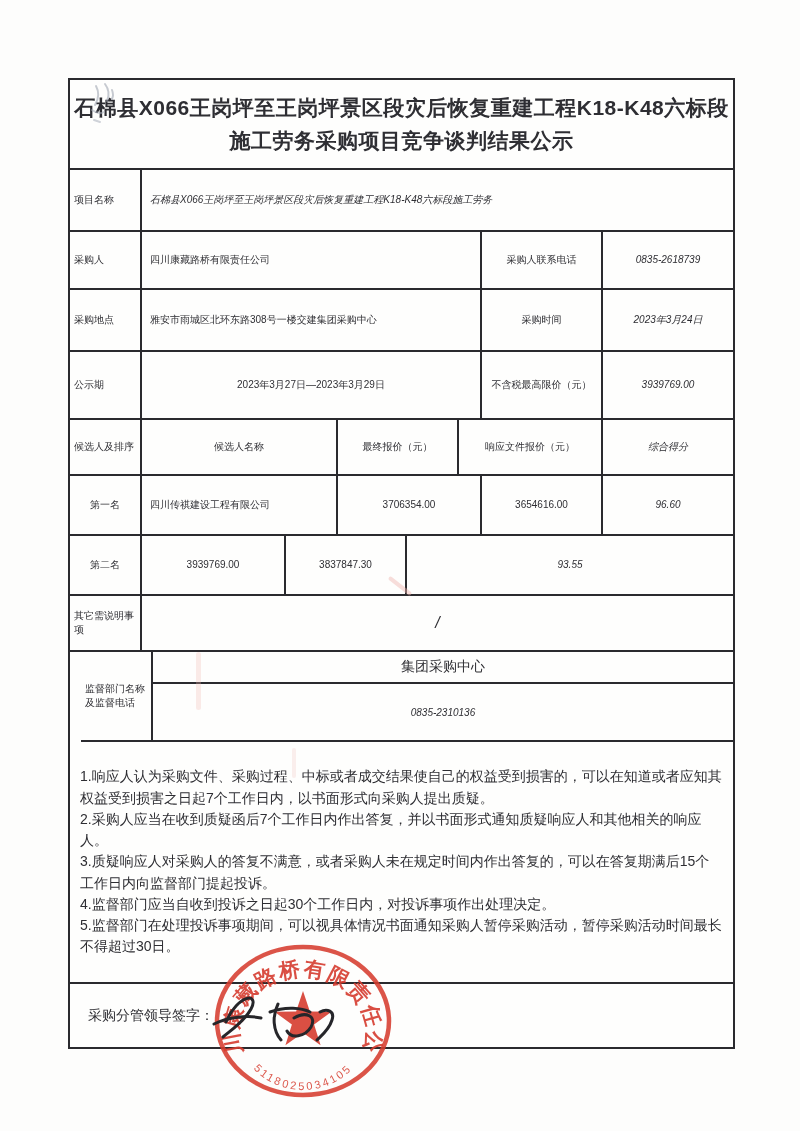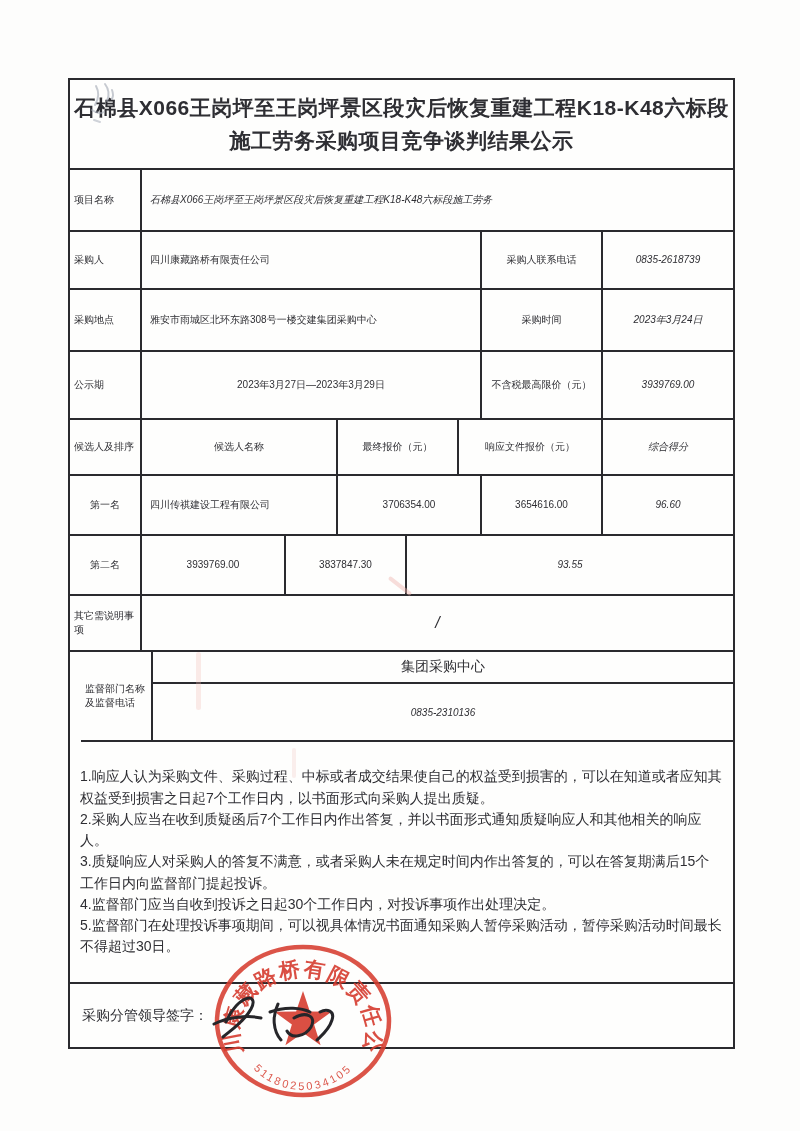--- a/index.html
+++ b/index.html
@@ -50,21 +50,21 @@
     line-height:33px; letter-spacing:0.5px;
   }
   .sup-stack { flex:1; display:flex; flex-direction:column; }
   .sup-top { height:32px; border-bottom:2px solid #2a2a2e; display:flex;
     align-items:center; justify-content:center; font-size:14px; }
   .sup-bot { flex:1; display:flex; align-items:center; justify-content:center;
     font-size:10px;font-style:italic; }
   .objection-cell { flex:1; display:flex; flex-direction:column;
     justify-content:center; padding:6px 10px; font-size:14px; line-height:1.52; }
   .objection-cell div { text-align:left; }
-  .sig-row { display:flex; align-items:center; padding-left:12px; font-size:14px; }
+  .sig-row { display:flex; align-items:center; padding-left:18px; font-size:14px; }
   .slash { font-size:16px; }
   .stamp-svg { position:absolute; left:212px; top:942px; z-index:3; }
   .sign-svg { position:absolute; left:206px; top:982px; z-index:4; }
   .pencil-svg { position:absolute; left:86px; top:80px; z-index:2; opacity:.55; }
   .smudge { position:absolute; background:#efb6b0; border-radius:4px; z-index:1; }
   .sm1 { left:386px; top:584px; width:28px; height:4px; transform:rotate(38deg); opacity:.45; }
   .sm2 { left:196px; top:652px; width:5px; height:58px; opacity:.28; }
   .sm3 { left:292px; top:748px; width:4px; height:30px; opacity:.22; }
 </style>
 </head>

